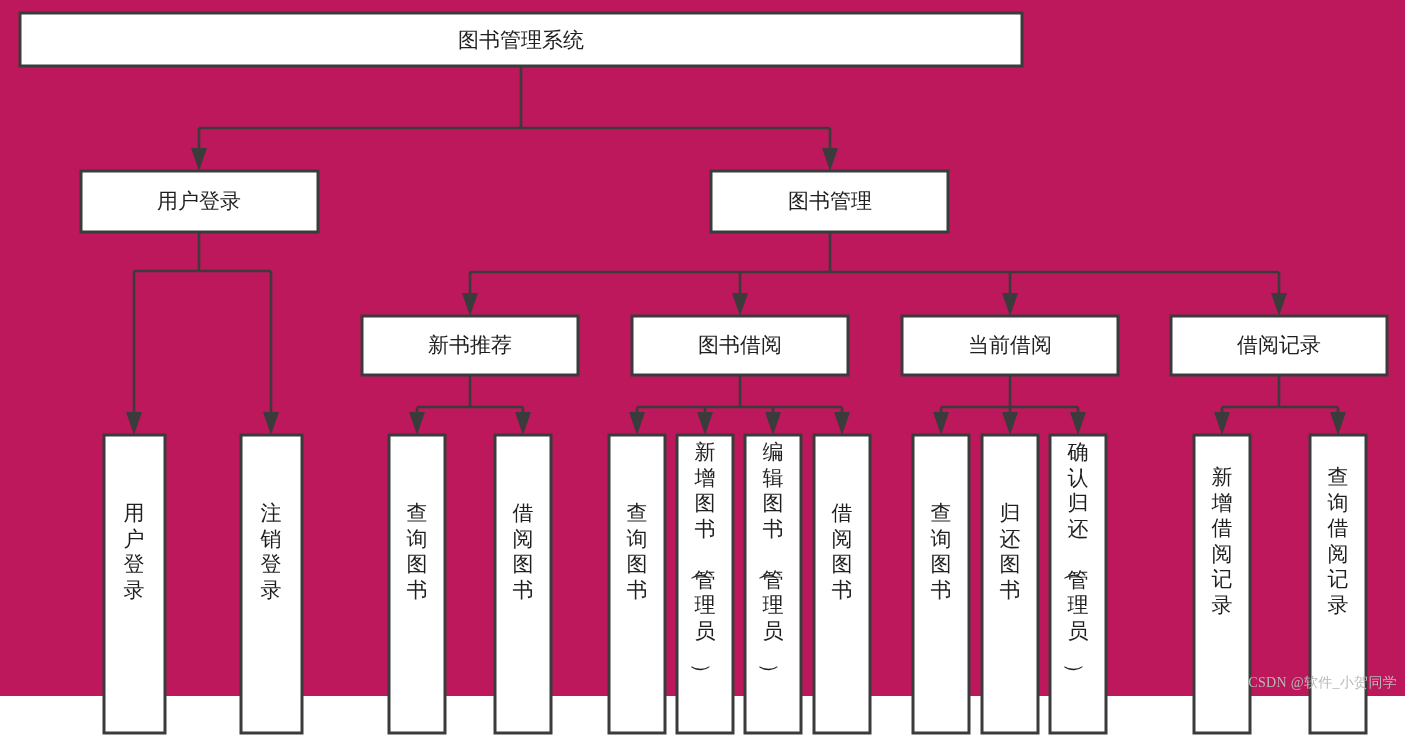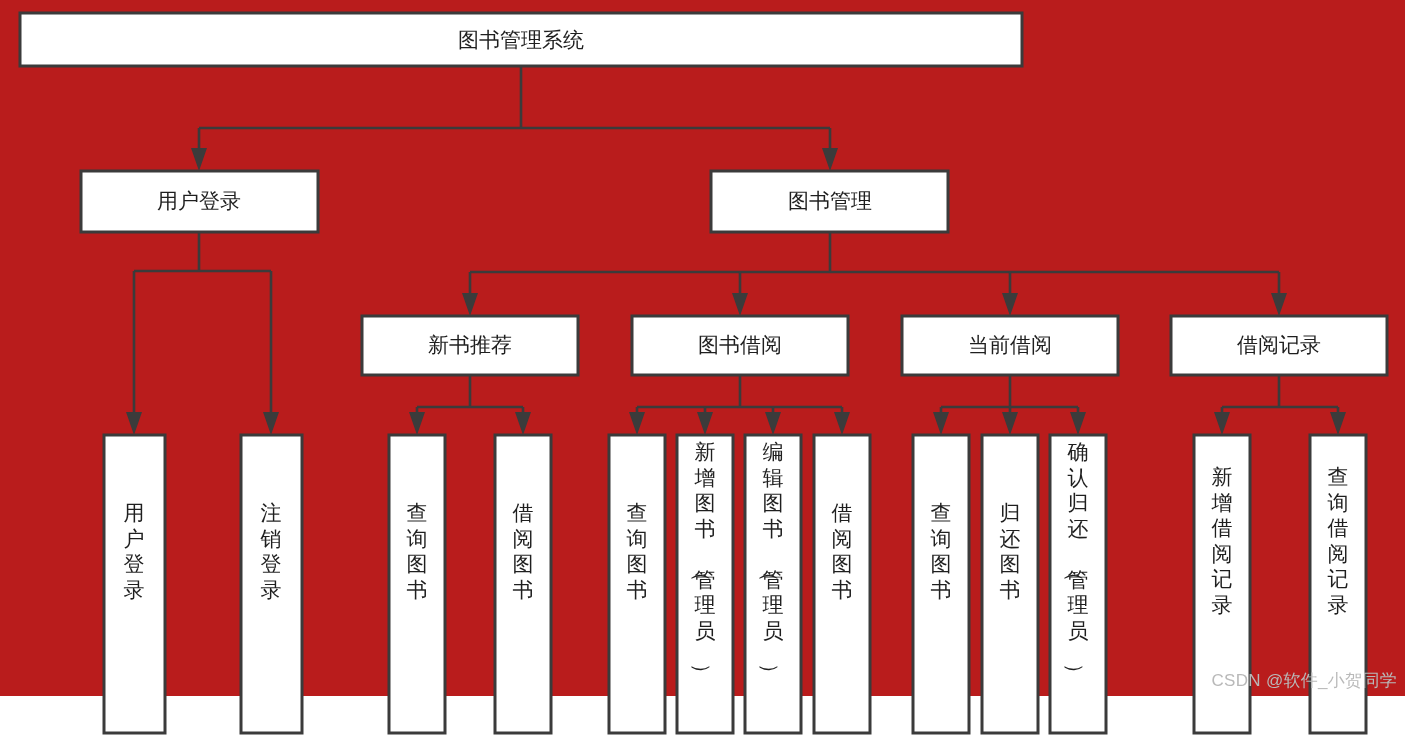--- a/index.html
+++ b/index.html
@@ -10,21 +10,21 @@
   body {
     width: 1405px;
     height: 747px;
     overflow: hidden;
     font-family: "DejaVu Sans", "Liberation Sans", sans-serif;
   }
   #diagram-root {
     position: relative;
     width: 1405px;
     height: 696px;
-    background: #b91c1c;
+    background: #be185d;
   }
   svg.diagram-canvas {
     position: absolute;
     left: 0;
     top: 0;
     width: 1405px;
     height: 747px;
     display: block;
   }
   .node-rect {
@@ -52,22 +52,22 @@
   .node-label-v {
     font-family: "DejaVu Sans", "Liberation Sans", sans-serif;
     font-size: 21px;
     fill: #1f1f1f;
     text-anchor: middle;
   }
   .watermark-text {
     position: absolute;
     right: 8px;
     bottom: 4px;
-    font-family: Liberation Sans, sans-serif;
-    font-size: 17px;
+    font-family: Liberation Serif, serif;
+    font-size: 14px;
     color: #b9b9b9;
     white-space: nowrap;
     letter-spacing: 0.3px;
     user-select: none;
   }
 </style>
 </head>
 <body>
 
 <div id="diagram-root">

